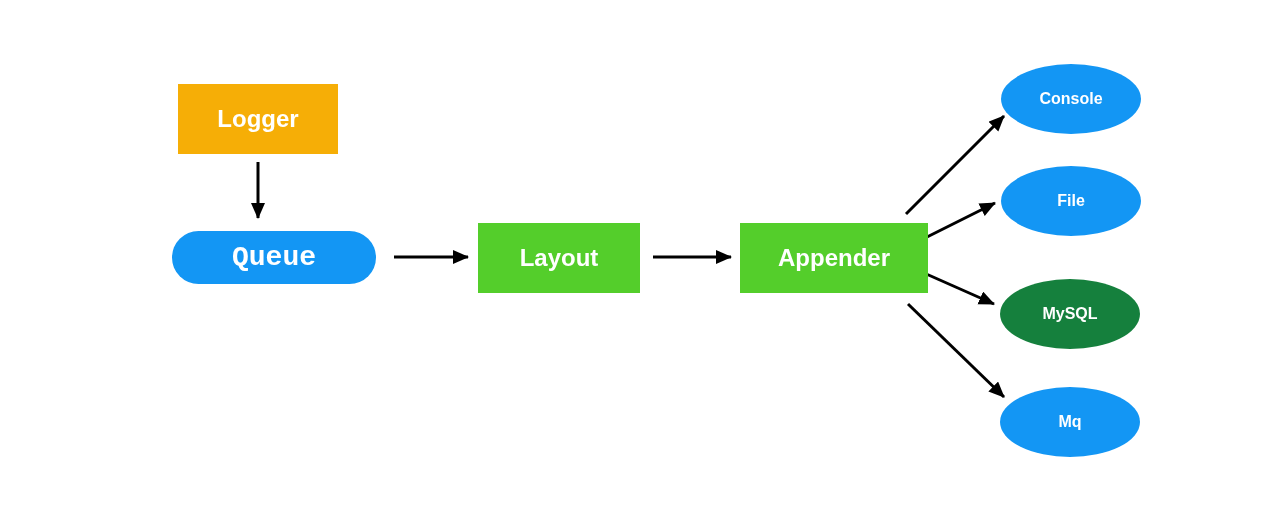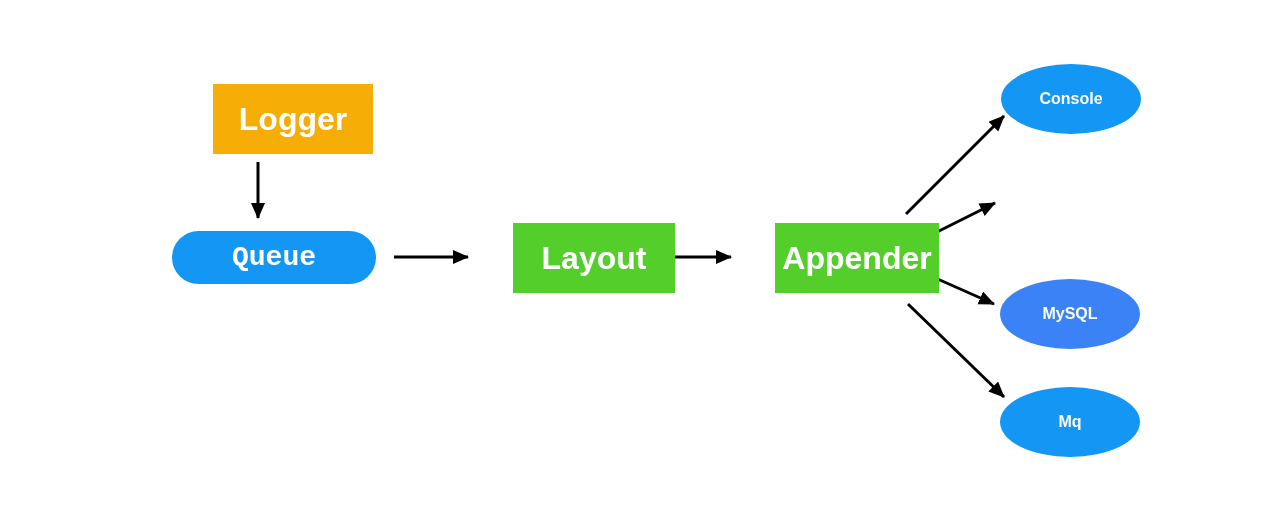--- a/index.html
+++ b/index.html
@@ -25,28 +25,28 @@
   .node {
     position: absolute;
     display: flex;
     align-items: center;
     justify-content: center;
     color: #ffffff;
     font-weight: bold;
     text-align: center;
     box-sizing: border-box;
   }
-  .node.rect { font-size: 32px; margin-left: 35px; }
+  .node.rect { font-size: 24px; }
   .node.pill { font-size: 28px; border-radius: 27px; }
   .node.ellipse { font-size: 16px; border-radius: 50%; }
 
   #node-logger   { left: 178px; top:  84px; width: 160px; height: 70px; }
   #node-queue    { left: 172px; top: 231px; width: 204px; height: 53px; }
   #node-layout   { left: 478px; top: 223px; width: 162px; height: 70px; }
-  #node-appender { left: 740px; top: 223px; width: 164px; height: 70px; }
+  #node-appender { left: 740px; top: 223px; width: 188px; height: 70px; }
   #node-console  { left: 1001px; top:  64px; width: 140px; height: 70px; }
   #node-file     { left: 1001px; top: 166px; width: 140px; height: 70px; }
   #node-mysql    { left: 1000px; top: 279px; width: 140px; height: 70px; }
   #node-mq       { left: 1000px; top: 387px; width: 140px; height: 70px; }
 </style>
 </head>
 <body>
 
 <div class="canvas">
 
@@ -78,22 +78,25 @@
   </div>
 
   <div id="node-appender" class="node rect" style="background: rgb(84, 206, 43); color: rgb(255, 255, 255);">
     <span>Appender</span>
   </div>
 
   <div id="node-console" class="node ellipse" style="background: rgb(19, 150, 244); color: rgb(255, 255, 255);">
     <span>Console</span>
   </div>
 
+  <div id="node-file" class="node ellipse" style="background: rgb(19, 150, 244); color: rgb(255, 255, 255);">
+    <span>File</span>
+  </div>
 
-  <div id="node-mysql" class="node ellipse" style="background: #3b82f6; color: rgb(255, 255, 255);">
+  <div id="node-mysql" class="node ellipse" style="background: #15803d; color: rgb(255, 255, 255);">
     <span>MySQL</span>
   </div>
 
   <div id="node-mq" class="node ellipse" style="background: rgb(19, 150, 244); color: rgb(255, 255, 255);">
     <span>Mq</span>
   </div>
 
 </div>
 
 </body></html>

